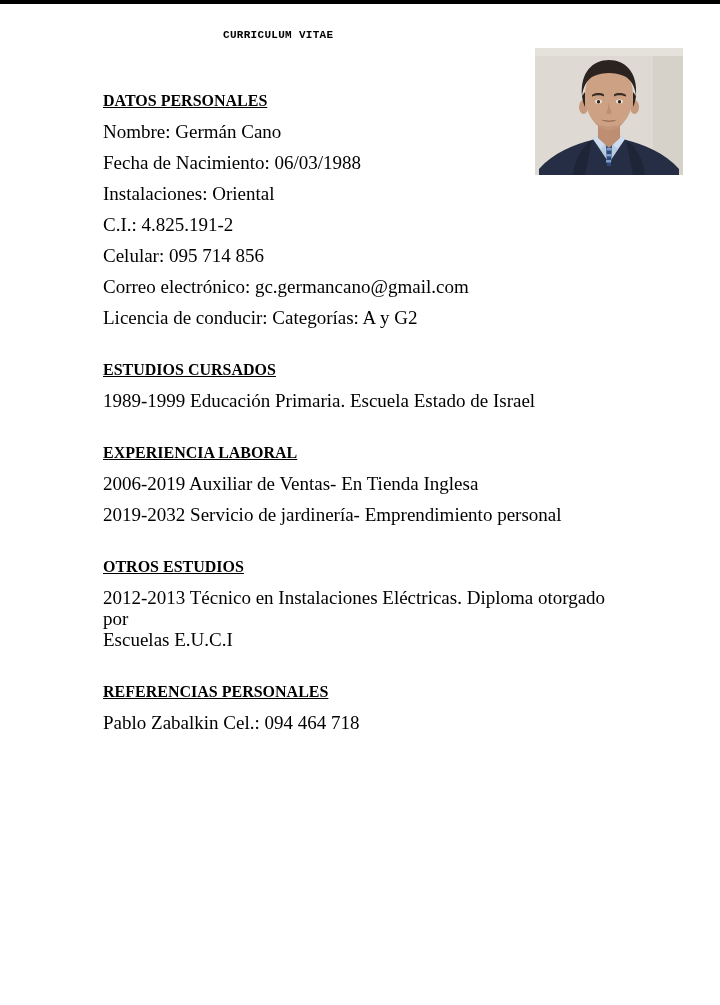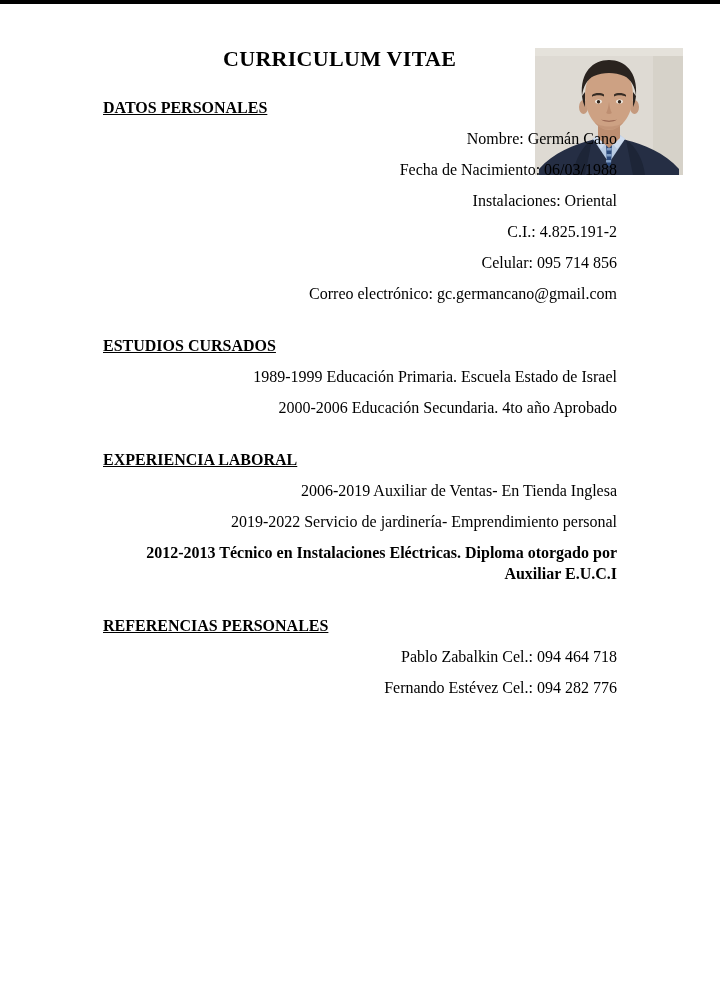--- a/index.html
+++ b/index.html
@@ -30,43 +30,43 @@
     overflow: hidden;
   }
   .photo-frame svg { display: block; }
   .content {
     position: absolute;
     left: 103px;
     top: 0;
     width: 514px;
   }
   .doc-title {
-    margin: 48px 0 0 120px;
-    font-size: 22px;
+    margin: 25px 0 0 120px;
+    font-size: 11px;
     line-height: 21px;
     font-weight: bold;
     letter-spacing: 0.3px;
+    font-family: Liberation Mono, monospace;
   }
   h2.section-heading {
     margin: 31px 0 10px 0;
     font-size: 16px;
     line-height: 21px;
     font-weight: bold;
     text-decoration: underline;
   }
   h2.section-heading.first {
-    margin-top: 28px;
+    margin-top: 44px;
   }
   p.doc-line {
     margin: 0 0 10px 0;
-    font-size: 16px;
+    font-size: 19px;
     line-height: 21px;
-    text-align: right;
   }
-  p.doc-line .wrap-line { display: block; font-weight: bold; }
+  p.doc-line .wrap-line { display: block; }
 </style>
 </head>
 <body>
 
 <div class="page">
 
   <div class="top-strip"></div>
 
   <div class="photo-frame">
     <svg width="148" height="127" viewBox="0 0 148 127" xmlns="http://www.w3.org/2000/svg">
@@ -123,32 +123,32 @@
 
     <div class="doc-title">CURRICULUM VITAE</div>
 
     <h2 class="section-heading first">DATOS PERSONALES</h2>
     <p class="doc-line">Nombre: Germán Cano</p>
     <p class="doc-line">Fecha de Nacimiento: 06/03/1988</p>
     <p class="doc-line">Instalaciones: Oriental</p>
     <p class="doc-line">C.I.: 4.825.191-2</p>
     <p class="doc-line">Celular: 095 714 856</p>
     <p class="doc-line">Correo electrónico: gc.germancano@gmail.com</p>
+    <p class="doc-line">Licencia de conducir: Categorías: A y G2</p>
 
     <h2 class="section-heading">ESTUDIOS CURSADOS</h2>
     <p class="doc-line">1989-1999 Educación Primaria. Escuela Estado de Israel</p>
-    <p class="doc-line">2000-2006 Educación Secundaria. 4to año Aprobado</p>
 
     <h2 class="section-heading">EXPERIENCIA LABORAL</h2>
     <p class="doc-line">2006-2019 Auxiliar de Ventas- En Tienda Inglesa</p>
-    <p class="doc-line">2019-2022 Servicio de jardinería- Emprendimiento personal</p>
+    <p class="doc-line">2019-2032 Servicio de jardinería- Emprendimiento personal</p>
 
+    <h2 class="section-heading">OTROS ESTUDIOS</h2>
     <p class="doc-line">
       <span class="wrap-line">2012-2013 Técnico en Instalaciones Eléctricas. Diploma otorgado por</span>
-      <span class="wrap-line">Auxiliar E.U.C.I</span>
+      <span class="wrap-line">Escuelas E.U.C.I</span>
     </p>
 
     <h2 class="section-heading">REFERENCIAS PERSONALES</h2>
     <p class="doc-line">Pablo Zabalkin Cel.: 094 464 718</p>
-    <p class="doc-line">Fernando Estévez Cel.: 094 282 776</p>
 
   </div>
 </div>
 
 </body></html>

